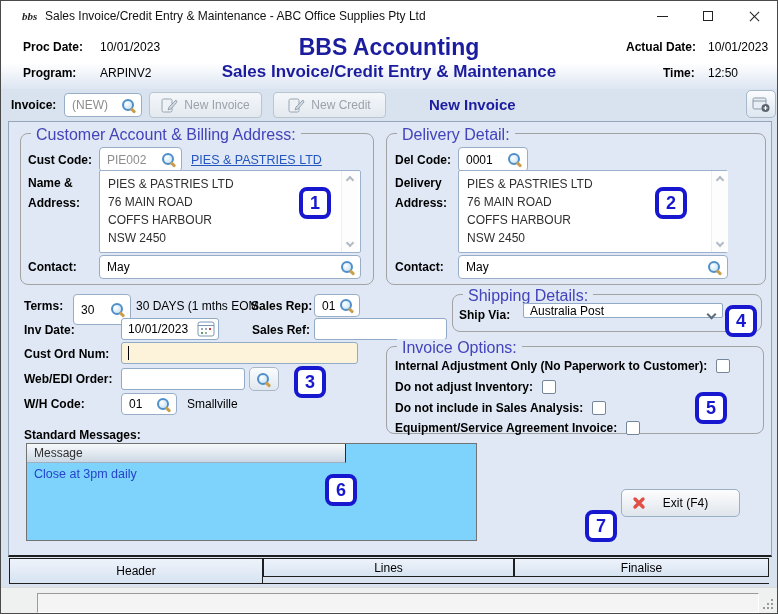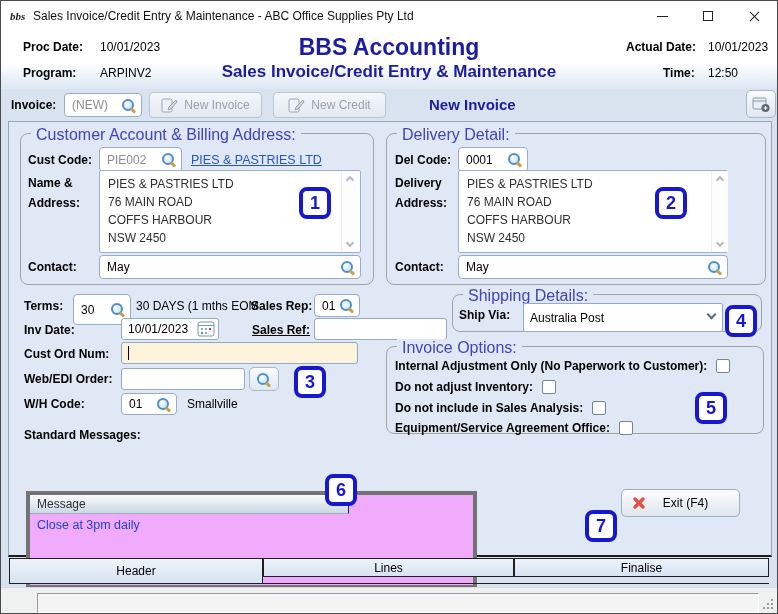--- a/index.html
+++ b/index.html
@@ -7,21 +7,21 @@
     --message-blue:#2543cb; --badge-blue:#1717cf; --highlight-cream:#fdf3da;
     --panel-blue:#dfe8f4; --exit-red:#e05045; --next-green:#6fc431;
   }
   *{box-sizing:border-box;}
   body{margin:0;background:#fff;font-family:"Liberation Sans",sans-serif;}
   .window{position:relative;width:778px;height:614px;border:1px solid #4a4a4a;
     background:#d9e3f0;overflow:hidden;font-size:12px;color:#000;}
 
   
   .titlebar{position:absolute;left:0;top:0;width:100%;height:30px;background:#fff;
-    display:flex;align-items:center;}
+    display:flex;align-items:center;padding-left:12px;}
   .app-icon{margin:0 6px 0 8px;width:18px;height:16px;flex:0 0 auto;}
   .titlebar-title{font-size:12px;color:#111;flex:1 1 auto;white-space:nowrap;overflow:hidden;}
   .winbtn{width:46px;height:30px;display:flex;align-items:center;justify-content:center;flex:0 0 auto;}
   .glyph-min{width:11px;height:1px;background:#222;}
   .glyph-max{width:10px;height:10px;border:1px solid #222;}
   .glyph-close{position:relative;width:11px;height:11px;}
   .glyph-close::before,.glyph-close::after{content:"";position:absolute;left:-1px;top:5px;width:13px;height:1px;background:#222;}
   .glyph-close::before{transform:rotate(45deg);} .glyph-close::after{transform:rotate(-45deg);}
 
   
@@ -85,21 +85,21 @@
   .chev{position:absolute;right:7px;top:7px;width:7px;height:7px;border:solid #5a6b7c;
     border-width:0 2px 2px 0;transform:rotate(45deg);}
 
   
   .optrow{position:absolute;left:8px;height:20px;display:flex;align-items:center;white-space:nowrap;}
   .optrow .lab{font-weight:bold;}
   .checkbox{width:14px;height:14px;background:#fff;border:1px solid #76869a;border-radius:2px;
     margin-left:9px;flex:0 0 auto;}
 
   
-  .msg-table{position:absolute;background:#f0abfc;border:4px solid #737373;margin-top:48px;}
+  .msg-table{position:absolute;background:#7dd3fc;border:1px solid #737373;}
   .msg-header{position:absolute;left:0;top:0;height:19px;width:319px;
     background:linear-gradient(#f8fafc,#ccd8e4);border-bottom:1px solid #9fb0c0;
     border-right:1px solid #2a2a2a;display:flex;align-items:center;padding-left:7px;color:#303030;}
   .msg-row{position:absolute;left:0;top:20px;width:100%;padding:3px 0 0 7px;
     color:var(--message-blue);font-size:12.5px;}
 
   
   .action-btn{position:absolute;border:1px solid #9ab0c4;border-radius:5px;
     background:linear-gradient(#fdfdfe,#dfe5ec);display:flex;align-items:center;
     font-size:12px;color:#000;}
@@ -258,21 +258,21 @@
       <svg style="margin-left:auto;" width="18" height="16" viewBox="0 0 18 16">
         <rect x="1" y="1" width="16" height="14" rx="2" fill="#fff" stroke="#7a97b5"></rect>
         <path d="M1 4.5 h16" stroke="#7a97b5"></path>
         <rect x="4" y="7" width="2" height="2" fill="#9aa8b6"></rect>
           <rect x="8" y="7" width="2" height="2" fill="#9aa8b6"></rect>
         <rect x="12" y="7" width="2" height="2" fill="#c04040"></rect>
           <rect x="4" y="11" width="2" height="2" fill="#50a050"></rect>
         <rect x="8" y="11" width="2" height="2" fill="#9aa8b6"></rect>
       </svg>
     </div>
-    <span class="lbl" style="left:243px;top:201px;text-decoration:underline;">Sales Ref:</span>
+    <span class="lbl" style="left:243px;top:201px;">Sales Ref:</span>
     <div class="field" style="left:305px;top:196px;width:133px;height:22px;">
       <input value="" style="">
     </div>
 
     <span class="lbl" style="left:15px;top:225px;">Cust Ord Num:</span>
     <div class="field cream" style="left:112px;top:220px;width:237px;height:22px;">
       <span class="caret"></span>
       <input style="background: transparent;" value="">
     </div>
 
@@ -287,42 +287,42 @@
     <span class="lbl" style="left:15px;top:275px;">W/H Code:</span>
     <div class="lookup-box" style="left:112px;top:271px;width:56px;height:22px;position:absolute;">
       <span class="val">01</span>
       <span class="mag"></span>
     </div>
     <span class="txt" style="left:178px;top:275px;">Smallville</span>
 
     <div class="group" style="left:443px;top:172px;width:310px;height:38px;">
       <span class="legend">Shipping Details:</span>
       <span class="lbl" style="left:6px;top:13px;">Ship Via:</span>
-      <div class="select" style="left:70px;top:8px;width:200px;height:29px;">
+      <div class="select" style="left:70px;top:8px;width:200px;height:15px;">
         <span>Australia Post</span>
         <span class="chev"></span>
       </div>
     </div>
 
     <div class="group" style="left:377px;top:224px;width:378px;height:88px;">
       <span class="legend">Invoice Options:</span>
       <div class="optrow" style="top:9px;">
         <span class="lab">Internal Adjustment Only (No Paperwork to Customer):</span>
         <span class="checkbox"></span>
       </div>
       <div class="optrow" style="top:30px;">
         <span class="lab">Do not adjust Inventory:</span>
         <span class="checkbox"></span>
       </div>
       <div class="optrow" style="top:51px;">
         <span class="lab">Do not include in Sales Analysis:</span>
         <span class="checkbox"></span>
       </div>
       <div class="optrow" style="top:71px;">
-        <span class="lab">Equipment/Service Agreement Office:</span>
+        <span class="lab">Equipment/Service Agreement Invoice:</span>
         <span class="checkbox"></span>
       </div>
     </div>
 
     <span class="lbl" style="left:15px;top:306px;">Standard Messages:</span>
     <div class="msg-table" style="left:17px;top:321px;width:451px;height:98px;">
       <div class="msg-header">Message</div>
       <div class="msg-row">Close at 3pm daily</div>
     </div>
 

